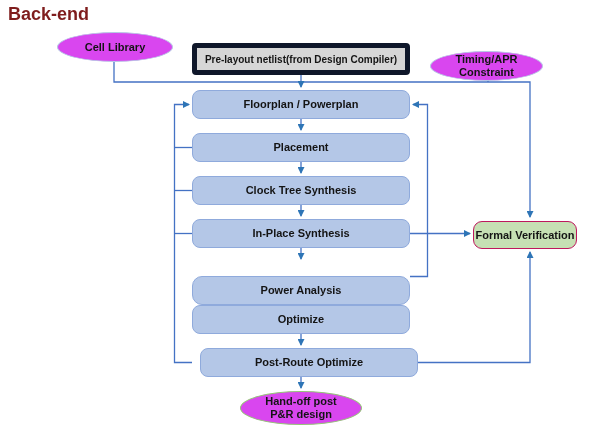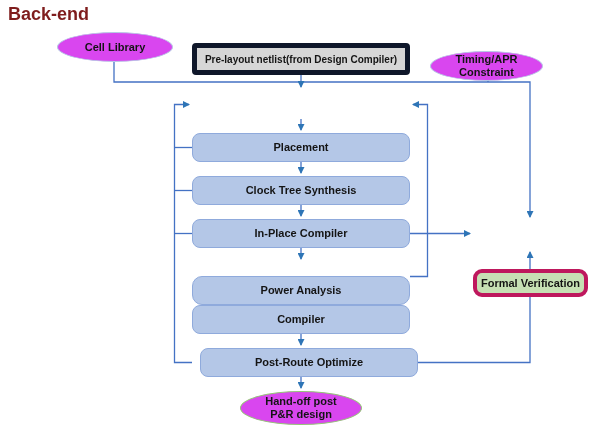--- a/index.html
+++ b/index.html
@@ -53,26 +53,25 @@
     white-space: nowrap;
   }
   .src-ellipse {
     background: #d946ef;
     border: 1px solid #b7c9e5;
     border-radius: 50%;
     padding: 0 12px;
   }
   .verify {
     left: 473px; top: 221px;
-    width: 115px; height: 28px;
+    width: 104px; height: 28px;
     background: #c6e0b4;
-    border: 4px solid #be185d;
+    border: 1px solid #be185d;
     border-radius: 9px;
     white-space: nowrap;
-    margin-top: 48px;
   }
   .handoff {
     left: 240px; top: 391px;
     width: 122px; height: 34px;
     background: #d946ef;
     border: 1px solid #95c578;
     border-radius: 50%;
     padding: 0 16px;
   }
 </style>
@@ -117,24 +116,25 @@
   </svg>
 
   <div class="title">Back-end</div>
 
   <div class="node src-ellipse" style="left:57px; top:32px; width:116px; height:30px;">Cell Library</div>
 
   <div class="node netlist">Pre-layout netlist(from Design Compiler)</div>
 
   <div class="node src-ellipse" style="left:430px; top:33px; width:113px; height:30px;margin-top:18px;">Timing/APR Constraint</div>
 
+  <div class="node step" style="top:90px;">Floorplan / Powerplan</div>
   <div class="node step" style="top:176px;">Clock Tree Synthesis</div>
   <div class="node step" style="top:133px;">Placement</div>
-  <div class="node step" style="top:219px;">In-Place Compiler</div>
+  <div class="node step" style="top:219px;">In-Place Synthesis</div>
   <div class="node step" style="top:276px;border-radius:10px;">Power Analysis</div>
-  <div class="node step" style="top:305px;">Compiler</div>
+  <div class="node step" style="top:305px;">Optimize</div>
   <div class="node step" style="top:348px;margin-left:8px;">Post-Route Optimize</div>
 
   <div class="node verify">Formal Verification</div>
 
   <div class="node handoff">Hand-off post P&amp;R design</div>
 
 </div>
 
 </body></html>

